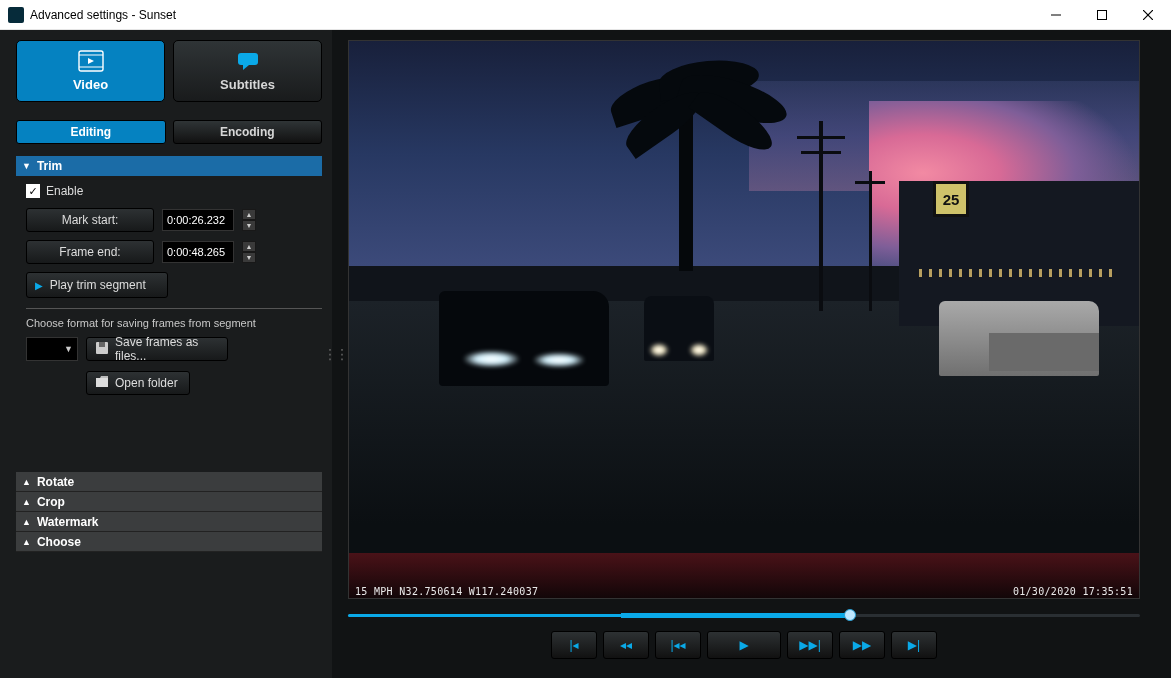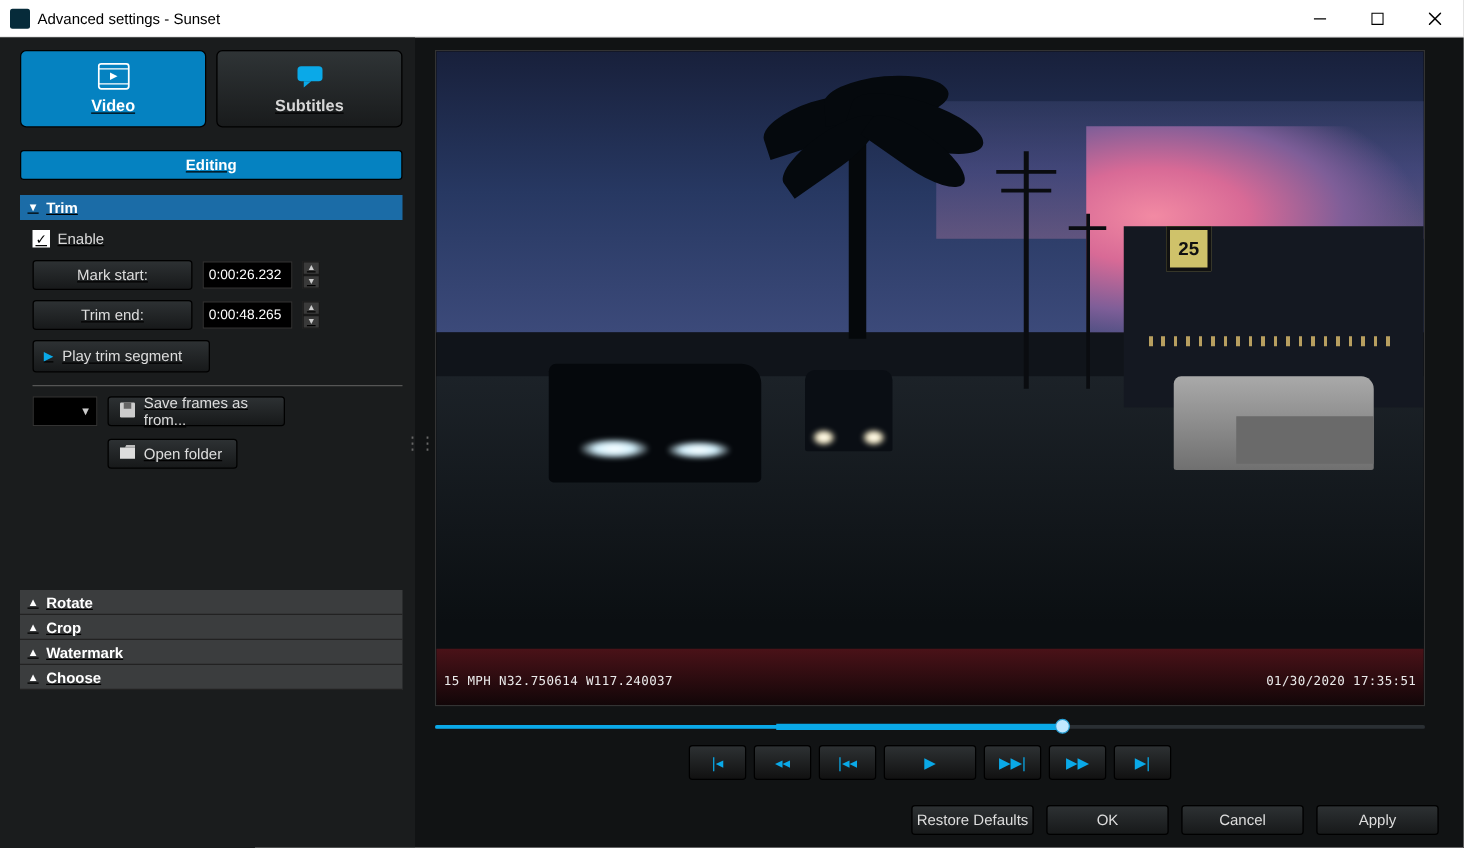--- a/index.html
+++ b/index.html
@@ -8,21 +8,21 @@
   
   .titlebar { height: 30px; background: #fff; display: flex; align-items: center; padding: 0 0 0 8px; border-bottom: 1px solid #e5e5e5; }
   .titlebar .app-icon { width: 16px; height: 16px; background: #062b3a; border-radius: 2px; margin-right: 6px; }
   .titlebar .title { font-size: 12px; color: #000; }
   .winbtns { margin-left: auto; display: flex; }
   .winbtn { width: 46px; height: 30px; display:flex; align-items:center; justify-content:center; cursor:pointer; font-size: 14px; color: #000; }
 
   .client { display:flex; height: 648px; background: #111314; }
 
   
-  .sidebar { width: 332px; background: #1a1c1d; padding: 10px 10px 0 16px; display:flex; flex-direction: column; text-decoration: underline; }
+  .sidebar { width: 332px; background: #1a1c1d; padding: 10px 10px 0 16px; display:flex; flex-direction: column; }
   .tabs-main { display:flex; gap: 8px; }
   .maintab { flex:1; height: 62px; border: 1px solid #000; border-radius: 5px; display:flex; flex-direction:column; align-items:center; justify-content:center; cursor:pointer; font-size: 13px; font-weight: 600; }
   .maintab.active { background: #0582c1; color: #fff; }
   .maintab.inactive { background: linear-gradient(#2f3436,#191b1c); color: #d7d7d7; }
   .maintab .ico { color:#0aa9e8; margin-bottom:2px; }
   .maintab.active .ico { color:#fff; }
 
   .subtabs { display: flex; gap: 7px; margin-top: 18px; }
   .subtab { flex:1; height: 24px; border-radius: 3px; display:flex; align-items:center; justify-content:center; font-size: 12px; font-weight: 600; cursor:pointer; border: 1px solid #000; }
   .subtab.active { background: #0582c1; color: #fff; }
@@ -78,21 +78,21 @@
   .van { position:absolute; left:295px; top:255px; width:70px; height:65px; background:#0a0e14; border-radius: 8px 8px 2px 2px; }
   .van-hl { position:absolute; left:300px; top:302px; width:20px; height:14px; background: radial-gradient(#fff,#fff4cf 35%, transparent 70%); filter: blur(2px); }
   .van-hr { position:absolute; left:340px; top:302px; width:20px; height:14px; background: radial-gradient(#fff,#fff4cf 35%, transparent 70%); filter: blur(2px); }
   .truck { position:absolute; right:40px; top:260px; width:160px; height:75px; background: linear-gradient(#a9a9a9,#707070); border-radius: 6px 10px 2px 2px; }
   .truck-bed { position:absolute; right:40px; top:292px; width:110px; height:38px; background:#6a6a6a; }
   .house-r { position:absolute; right:0; top:140px; width:240px; height:145px; background:#141821; }
   .lights-str { position:absolute; right:20px; top:228px; width:200px; height:8px; background: repeating-linear-gradient(90deg, #ffd97a 0 3px, transparent 3px 10px); opacity:.7; }
   .sign25 { position:absolute; right:170px; top:140px; width:36px; height:36px; background:#cfc26a; border:3px solid #111; display:flex; align-items:center; justify-content:center; font:700 15px/1 sans-serif; color:#111; }
   .pole { position:absolute; top:80px; width:4px; height:190px; background:#0a0c10; }
   .cross { position:absolute; height:3px; background:#0a0c10; }
-  .overlay-text { position:absolute; bottom:12px; color:#eaeaea; font: 10px/1.2 "Consolas", monospace; letter-spacing:.3px; }
+  .overlay-text { position:absolute; bottom:0; color:#eaeaea; font: 10px/1.2 "Consolas", monospace; letter-spacing:.3px; }
   .ov-left { left:6px; }
   .ov-right { right:6px; }
 
   .seekbar { margin-top: 10px; position: relative; height: 12px; width: 792px; }
   .seek-track { position:absolute; left:0; right:0; top:5px; height:3px; background:#2a2f33; border-radius:2px; }
   .seek-fill  { position:absolute; left:0; top:5px; height:3px; background:#0aa9e8; border-radius:2px; }
   .seek-sel   { position:absolute; top:4px; height:5px; background:#0aa9e8; }
   .seek-thumb { position:absolute; top:0; width:12px; height:12px; border-radius:50%; background:#bfe7ff; border:1px solid #2aa0d6; transform: translateX(-50%); cursor:pointer; }
 
   .transport { display:flex; gap:6px; justify-content:center; margin-top: 10px; width:792px; }
@@ -156,20 +156,21 @@
               <rect x="3" y="3" width="20" height="12" rx="3" fill="#0aa9e8"></rect>
               <polygon points="8,15 8,20 14,15" fill="#0aa9e8"></polygon>
             </svg>
         </span>
         <span>Subtitles</span>
       </div>
     </div>
 
     <div class="subtabs">
       <div class="subtab active">Editing</div>
+      <div class="subtab inactive">Encoding</div>
     </div>
 
     <div class="section-header open">
       <span class="caret">▼</span>
       <span>Trim</span>
     </div>
 
     <div class="section-body">
       <div class="chk-row">
         <div class="chk">✓</div>
@@ -179,48 +180,49 @@
       <div class="mark-row">
         <div class="btn">Mark start:</div>
         <div class="time-input">0:00:26.232</div>
         <div class="spinner">
           <div class="up">▲</div>
           <div class="down">▼</div>
         </div>
       </div>
 
       <div class="mark-row">
-        <div class="btn">Trim end:</div>
+        <div class="btn">Frame end:</div>
         <div class="time-input">0:00:48.265</div>
         <div class="spinner">
           <div class="up">▲</div>
           <div class="down">▼</div>
         </div>
       </div>
 
       <div class="btn play-trim">
         <span class="tri">▶</span>
         <span>Play trim segment</span>
       </div>
 
       <hr class="hr">
 
+      <div class="muted">Choose format for saving frames from segment</div>
 
       <div class="row-save">
         <div class="fmt-sel">
           <span>▼</span>
         </div>
         <div class="btn save-btn">
           <span>
             <svg width="14" height="14">
                 <rect x="1" y="1" width="12" height="12" rx="1" fill="#ccc"></rect>
                 <rect x="4" y="1" width="6" height="5" fill="#666"></rect>
               </svg>
           </span>
-          <span>Save frames as from...</span>
+          <span>Save frames as files...</span>
         </div>
       </div>
 
       <div class="btn open-btn">
         <span>
           <svg width="14" height="12">
               <polygon points="1,2 5,2 6,0 13,0 13,2 1,2" fill="#bbb"></polygon>
               <rect x="1" y="2" width="12" height="9" fill="#ddd"></rect>
             </svg>
         </span>
@@ -322,21 +324,15 @@
         </div>
       <div class="tbtn">
           <span>▶▶</span>
         </div>
       <div class="tbtn">
           <span>▶|</span>
         </div>
     </div>
 
 
-    <div class="footer">
-      <div class="btn restore">Restore Defaults</div>
-      <div class="btn">OK</div>
-      <div class="btn">Cancel</div>
-      <div class="btn">Apply</div>
-    </div>
 
   </div>
 </div>
 
 </body></html>

